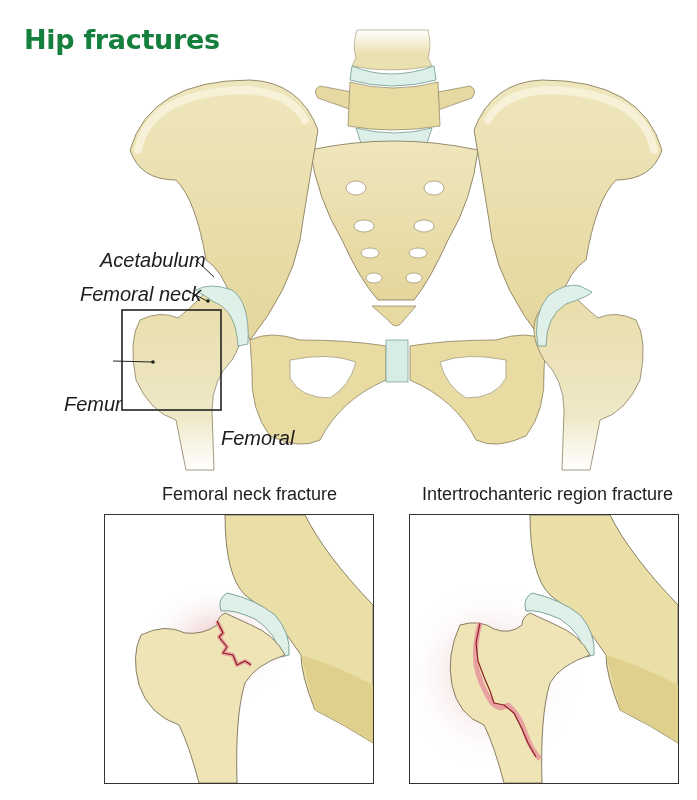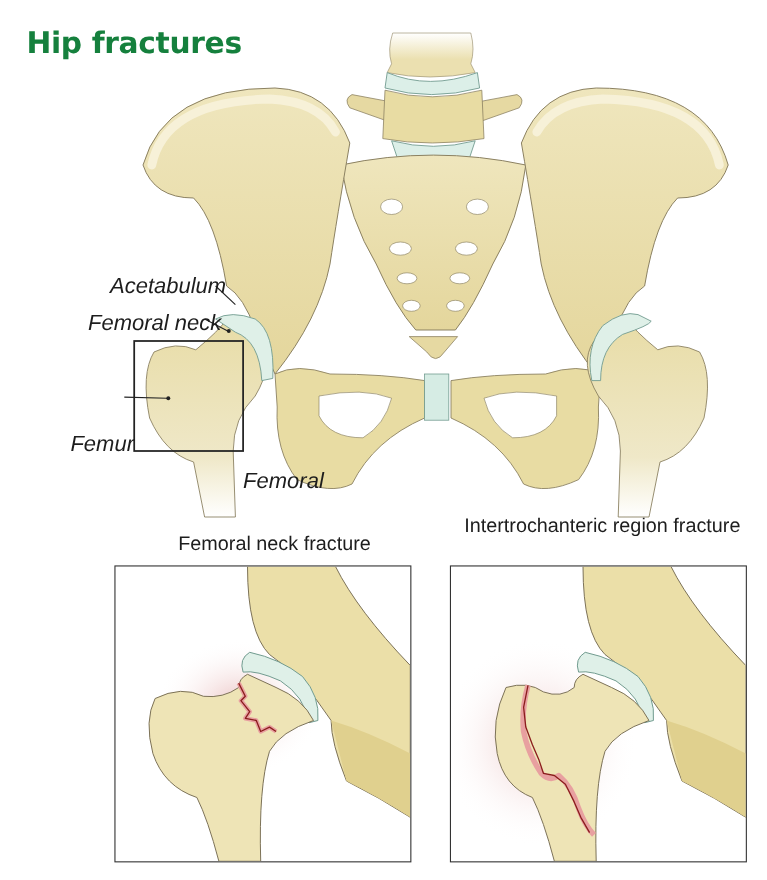--- a/index.html
+++ b/index.html
@@ -94,21 +94,21 @@
   <circle cx="153" cy="362" r="1.8" fill="#222"></circle>
   <circle cx="208" cy="301" r="1.8" fill="#222"></circle>
 </svg>
 
 <div class="label" style="left:100px; top:249px;">Acetabulum</div>
 <div class="label" style="left:80px; top:283px;">Femoral neck</div>
 <div class="label" style="left:64px; top:353px;margin-top:40px;">Femur</div>
 <div class="label" style="left:221px; top:427px;">Femoral</div>
 
 <div class="caption" style="left:162px; top:484px;">Femoral neck fracture</div>
-<div class="caption" style="left:422px; top:468px;">Intertrochanteric region fracture</div>
+<div class="caption" style="left:422px; top:484px;">Intertrochanteric region fracture</div>
 
 <div class="panel" style="left:104px; top:514px; width:268px; height:268px;">
   <svg width="268" height="268" viewBox="0 0 268 268">
     <defs>
       <radialGradient id="glow1" cx="0.5" cy="0.5" r="0.5">
         <stop offset="0" stop-color="#d88a8a" stop-opacity="0.55"></stop>
         <stop offset="1" stop-color="#ffffff" stop-opacity="0"></stop>
       </radialGradient>
     </defs>
     <ellipse cx="112" cy="128" rx="75" ry="62" fill="url(#glow1)"></ellipse>

